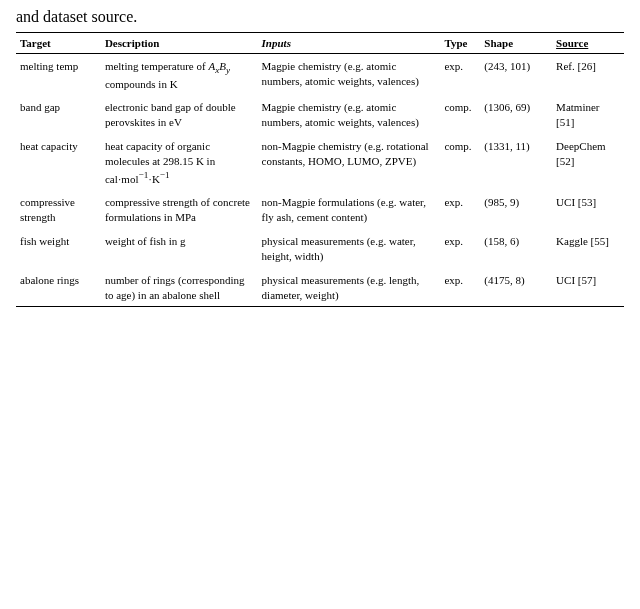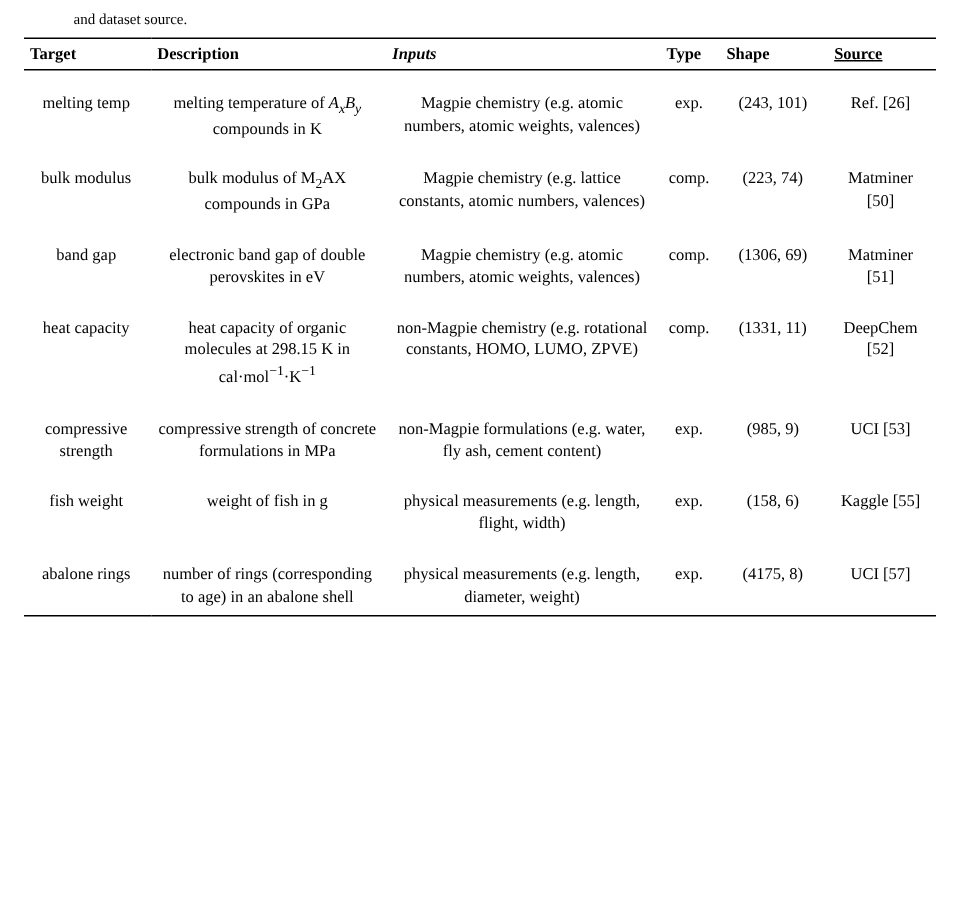--- a/index.html
+++ b/index.html
@@ -4,45 +4,44 @@
   <style>
     * { box-sizing: border-box; margin: 0; padding: 0; }
     body {
       font-family: "Times New Roman", Times, serif;
       font-size: 12px;
       background: #fff;
       color: #000;
       padding: 8px 16px;
     }
     .intro-text {
-      font-size: 10px;
+      font-size: 16px;
       margin-bottom: 6px;
-      margin-left: 33px;
     }
     table {
       width: 100%;
       border-collapse: collapse;
       font-size: 11px;
     }
     thead tr {
       border-top: 1.5px solid #000;
       border-bottom: 1px solid #000;
     }
     tbody tr:last-child {
       border-bottom: 1.5px solid #000;
     }
     th {
       font-weight: bold;
       text-align: left;
       padding: 4px 6px 4px 4px;
       vertical-align: bottom;
     }
     td {
-      text-align: center;
-      padding: 15px 6px 4px 4px;
+      text-align: left;
+      padding: 5px 6px 4px 4px;
       vertical-align: top;
     }
     .col-target { width: 13%; }
     .col-desc   { width: 24%; margin-top: 44px; }
     .col-inputs { width: 28%; font-style: italic; }
     .col-type   { width: 6%; }
     .col-shape  { width: 11%; margin-top: 32px; }
     .col-source { width: 11%; text-decoration: underline; }
     tbody tr td { line-height: 1.35; }
   </style>
@@ -65,28 +64,20 @@
   <tbody id="table-body">
   <tr>
         <td>melting temp</td>
         <td>melting temperature of <span style="font-style:italic;">A</span><sub style="font-style:italic;">x</sub><span style="font-style:italic;">B</span><sub style="font-style:italic;">y</sub> compounds in K</td>
         <td>Magpie chemistry (e.g. atomic numbers, atomic weights, valences)</td>
         <td>exp.</td>
         <td>(243, 101)</td>
         <td>Ref. [26]</td>
       </tr>
       <tr>
-        <td>bulk modulus</td>
-        <td>bulk modulus of M<sub>2</sub>AX compounds in GPa</td>
-        <td>Magpie chemistry (e.g. lattice constants, atomic numbers, valences)</td>
-        <td>comp.</td>
-        <td>(223, 74)</td>
-        <td>Matminer [50]</td>
-      </tr>
-      <tr>
         <td>band gap</td>
         <td>electronic band gap of double perovskites in eV</td>
         <td>Magpie chemistry (e.g. atomic numbers, atomic weights, valences)</td>
         <td>comp.</td>
         <td>(1306, 69)</td>
         <td>Matminer [51]</td>
       </tr>
       <tr>
         <td>heat capacity</td>
         <td>heat capacity of organic molecules at 298.15 K in cal·mol<sup>−1</sup>·K<sup>−1</sup></td>
@@ -99,21 +90,21 @@
         <td>compressive strength</td>
         <td>compressive strength of concrete formulations in MPa</td>
         <td>non-Magpie formulations (e.g. water, fly ash, cement content)</td>
         <td>exp.</td>
         <td>(985, 9)</td>
         <td>UCI [53]</td>
       </tr>
       <tr>
         <td>fish weight</td>
         <td>weight of fish in g</td>
-        <td>physical measurements (e.g. length, flight, width)</td>
+        <td>physical measurements (e.g. water, height, width)</td>
         <td>exp.</td>
         <td>(158, 6)</td>
         <td>Kaggle [55]</td>
       </tr>
       <tr>
         <td>abalone rings</td>
         <td>number of rings (corresponding to age) in an abalone shell</td>
         <td>physical measurements (e.g. length, diameter, weight)</td>
         <td>exp.</td>
         <td>(4175, 8)</td>

